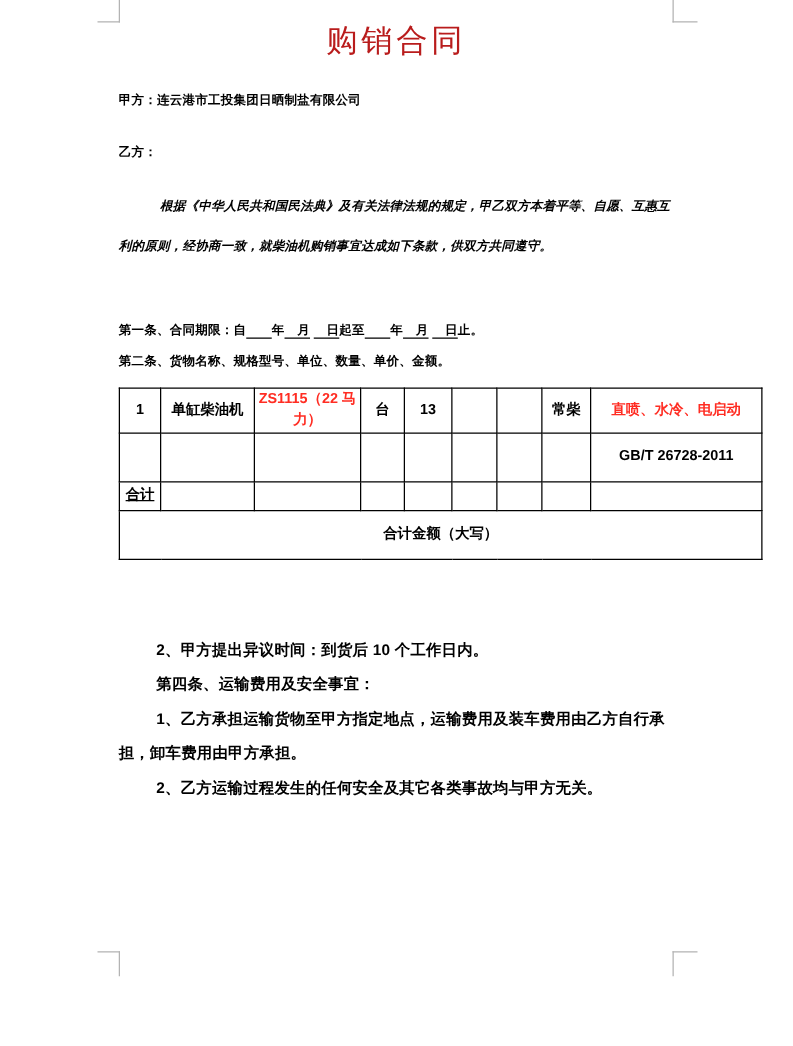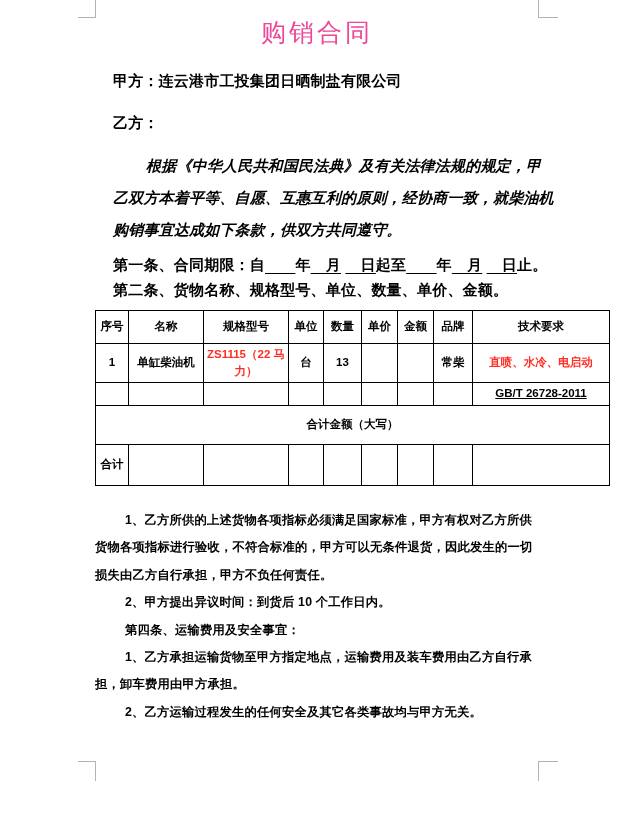--- a/index.html
+++ b/index.html
@@ -17,27 +17,27 @@
   .mark-tr { left:538px; top:0;      width:19px; height:17px; border-left:1px solid #b3b3b3;  border-bottom:1px solid #b3b3b3; }
   .mark-bl { left:78px;  top:761px;  width:17px; height:19px; border-right:1px solid #b3b3b3; border-top:1px solid #b3b3b3; }
   .mark-br { left:538px; top:761px;  width:19px; height:19px; border-left:1px solid #b3b3b3;  border-top:1px solid #b3b3b3; }
 
   .doc-title {
     position:absolute; top:17px; left:0; width:634px;
     text-align:center;
     font-family:"DejaVu Serif","Liberation Serif",serif;
     font-size:25px; line-height:32px;
     letter-spacing:3px;
-    color:#ec4899;
+    color:#b91c1c;
     font-weight:400;
   }
 
   .line {
-    position:absolute; left:113px; width:443px;
-    font-size:15px; font-weight:bold; line-height:20px;
+    position:absolute; left:95px; width:443px;
+    font-size:10px; font-weight:bold; line-height:20px;
     letter-spacing:0.2px;
   }
   .party-a { top:71px; }
   .party-b { top:113px; }
   .intro   { top:150px; line-height:32px; text-indent:33px;font-style:italic; }
   .clause1 { top:252px; line-height:26px; }
   .clause2 { top:280px; }
 
   .u { text-decoration:underline; text-underline-offset:3px; }
 
@@ -93,31 +93,20 @@
         <col style="width: 85px;">
         <col style="width: 35px;">
         <col style="width: 38px;">
         <col style="width: 36px;">
         <col style="width: 36px;">
         <col style="width: 39px;">
         <col style="width: 137px;">
       </colgroup>
     <tbody>
         <tr>
-          <td>序号</td>
-          <td>名称</td>
-          <td>规格型号</td>
-          <td>单位</td>
-          <td>数量</td>
-          <td>单价</td>
-          <td>金额</td>
-          <td>品牌</td>
-          <td>技术要求</td>
-        </tr>
-        <tr>
           <td>1</td>
           <td>单缸柴油机</td>
           <td class="red">ZS1115（22 马力）</td>
           <td>台</td>
           <td>13</td>
           <td></td>
           <td></td>
           <td>常柴</td>
           <td class="red">直喷、水冷、电启动</td>
         </tr>
@@ -126,36 +115,35 @@
           <td></td>
           <td></td>
           <td></td>
           <td></td>
           <td></td>
           <td></td>
           <td></td>
           <td>GB/T 26728-2011</td>
         </tr>
         <tr>
-          <td colspan="9">合计金额（大写）</td>
-        </tr>
-        <tr>
           <td>合计</td>
           <td></td>
           <td></td>
           <td></td>
           <td></td>
           <td></td>
           <td></td>
           <td></td>
           <td></td>
         </tr>
+        <tr>
+          <td colspan="9">合计金额（大写）</td>
+        </tr>
       </tbody>
   </table>
 </div>
 
 <div class="bottom-block">
-  <p>1、乙方所供的上述货物各项指标必须满足国家标准，甲方有权对乙方所供货物各项指标进行验收，不符合标准的，甲方可以无条件退货，因此发生的一切损失由乙方自行承担，甲方不负任何责任。</p>
   <p>2、甲方提出异议时间：到货后 10 个工作日内。</p>
   <p>第四条、运输费用及安全事宜：</p>
   <p>1、乙方承担运输货物至甲方指定地点，运输费用及装车费用由乙方自行承担，卸车费用由甲方承担。</p>
   <p>2、乙方运输过程发生的任何安全及其它各类事故均与甲方无关。</p>
 </div>
 
 </body></html>

